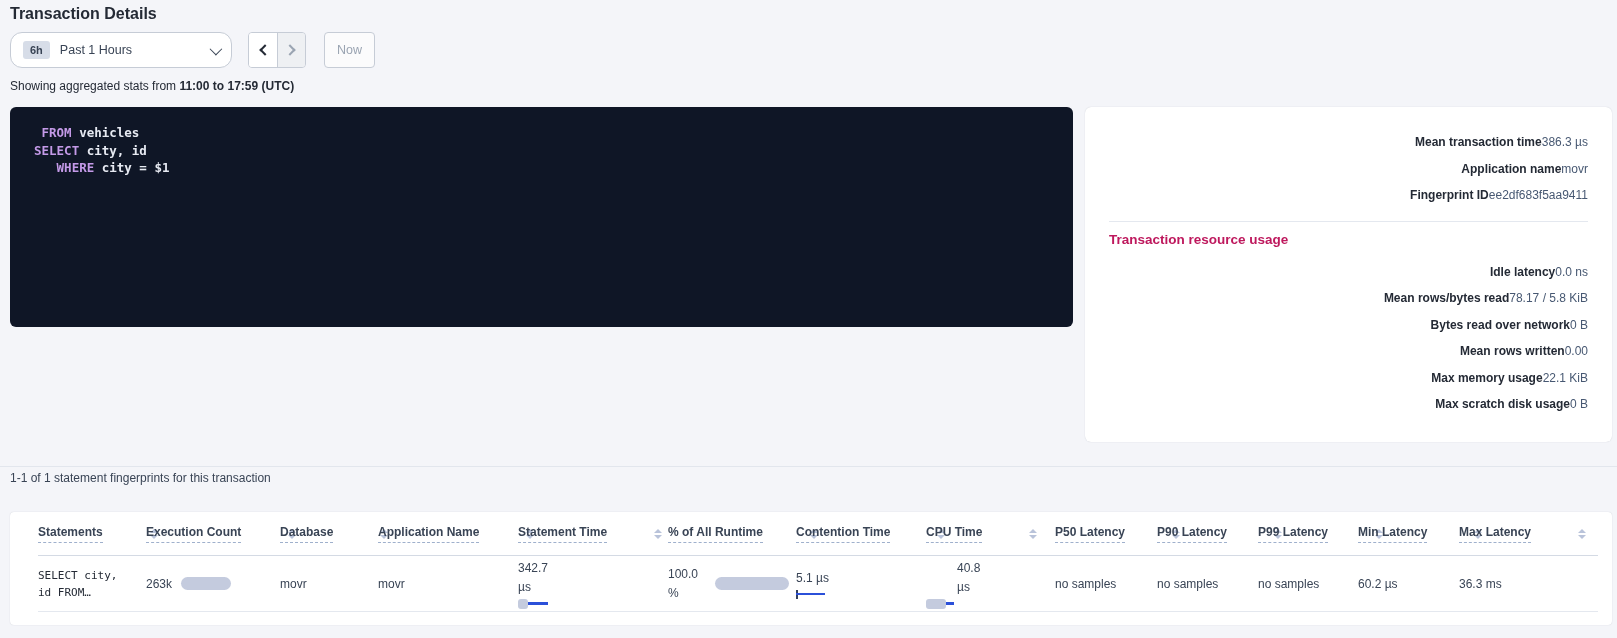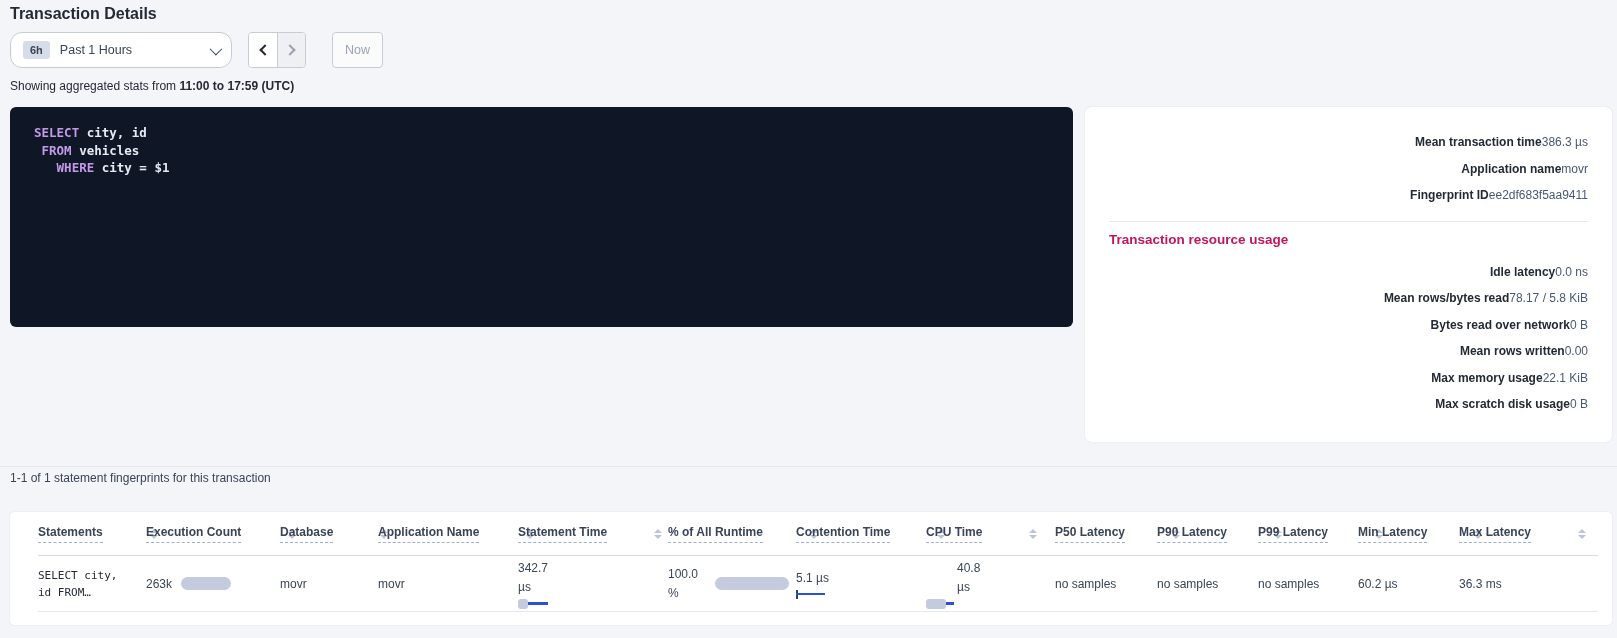--- a/index.html
+++ b/index.html
@@ -32,21 +32,21 @@
     transform:rotate(45deg) translateY(-2px);
   }
   .arrow-group { display:flex; margin-left:16px; border:1px solid #c6ccd6; border-radius:4px; overflow:hidden; height:36px; }
   .arrow-btn { width:28px; height:34px; display:flex; align-items:center; justify-content:center; background:#fff; cursor:pointer; }
   .arrow-btn + .arrow-btn { border-left:1px solid #c6ccd6; }
   .arrow-btn.disabled { background:#eef0f3; cursor:default; }
   .chev { width:8px; height:8px; border-right:2px solid #242a35; border-bottom:2px solid #242a35; }
   .chev.left  { transform:rotate(135deg); margin-left:3px; }
   .chev.right { transform:rotate(-45deg); margin-right:3px; border-color:#9aa4b2; }
   .now-btn {
-    margin-left:26px; height:36px; padding:0 12px;
+    margin-left:18px; height:36px; padding:0 12px;
     border:1px solid #c6ccd6; border-radius:4px; background:#fbfbfc;
     font-size:12.5px; color:#9aa4b2; display:flex; align-items:center; cursor:pointer;
   }
   .stats-caption { position:absolute; left:10px; top:79px; font-size:12px; color:#242a35; }
   .stats-caption b { font-weight:700; }
 
   
   .main-row { position:absolute; left:10px; top:107px; display:flex; align-items:flex-start; }
   .sql-card {
     width:1063px; height:220px; background:#0f1626; border-radius:6px;
@@ -129,22 +129,22 @@
         <span class="chev right"></span>
       </div>
   </div>
   <div class="now-btn">Now</div>
 </div>
 
 <div class="stats-caption"><span>Showing aggregated stats from </span><b>11:00 to 17:59 (UTC)</b></div>
 
 <div class="main-row">
   <div class="sql-card">
+    <div class="sql-line"><span class="kw"> FROM</span><span> vehicles</span></div>
     <div class="sql-line"><span class="kw">SELECT</span><span> city, id</span></div>
-    <div class="sql-line"><span class="kw"> FROM</span><span> vehicles</span></div>
     <div class="sql-line"><span class="kw">   WHERE</span><span> city = $1</span></div>
   </div>
 
   <div class="summary-card">
     <div class="sum-row">
       <span class="sum-label">Mean transaction time</span>
       <span class="sum-value">386.3 µs</span>
     </div>
     <div class="sum-row">
       <span class="sum-label">Application name</span>

